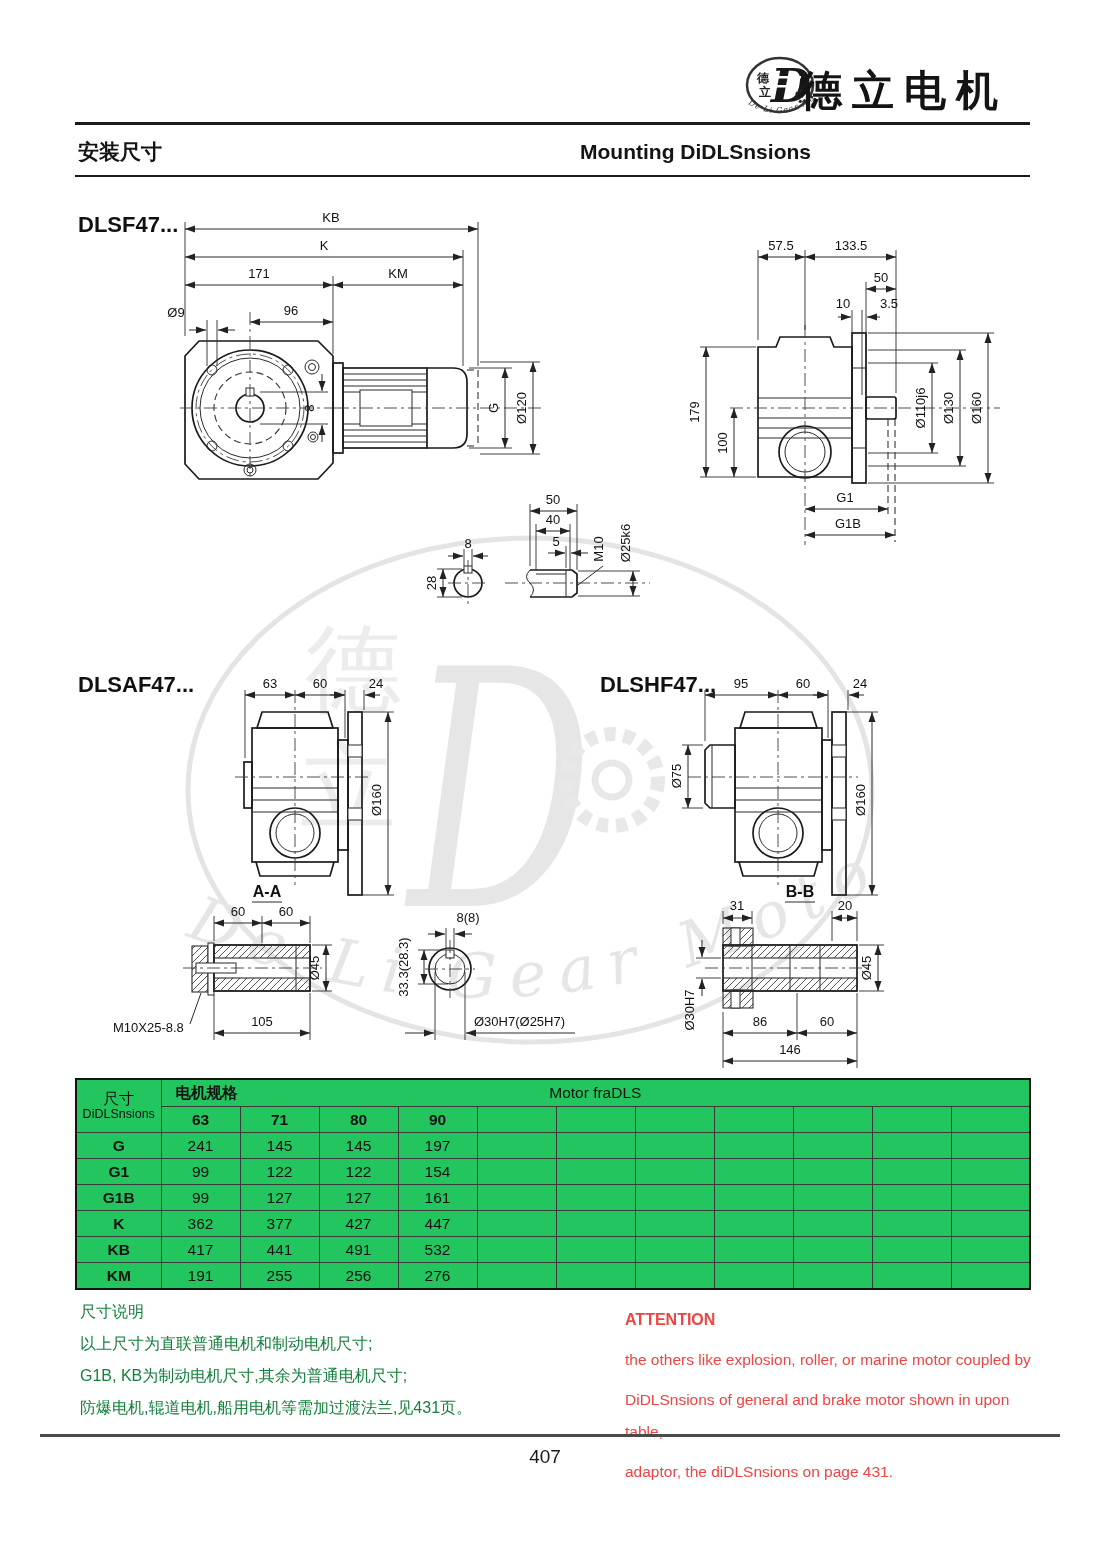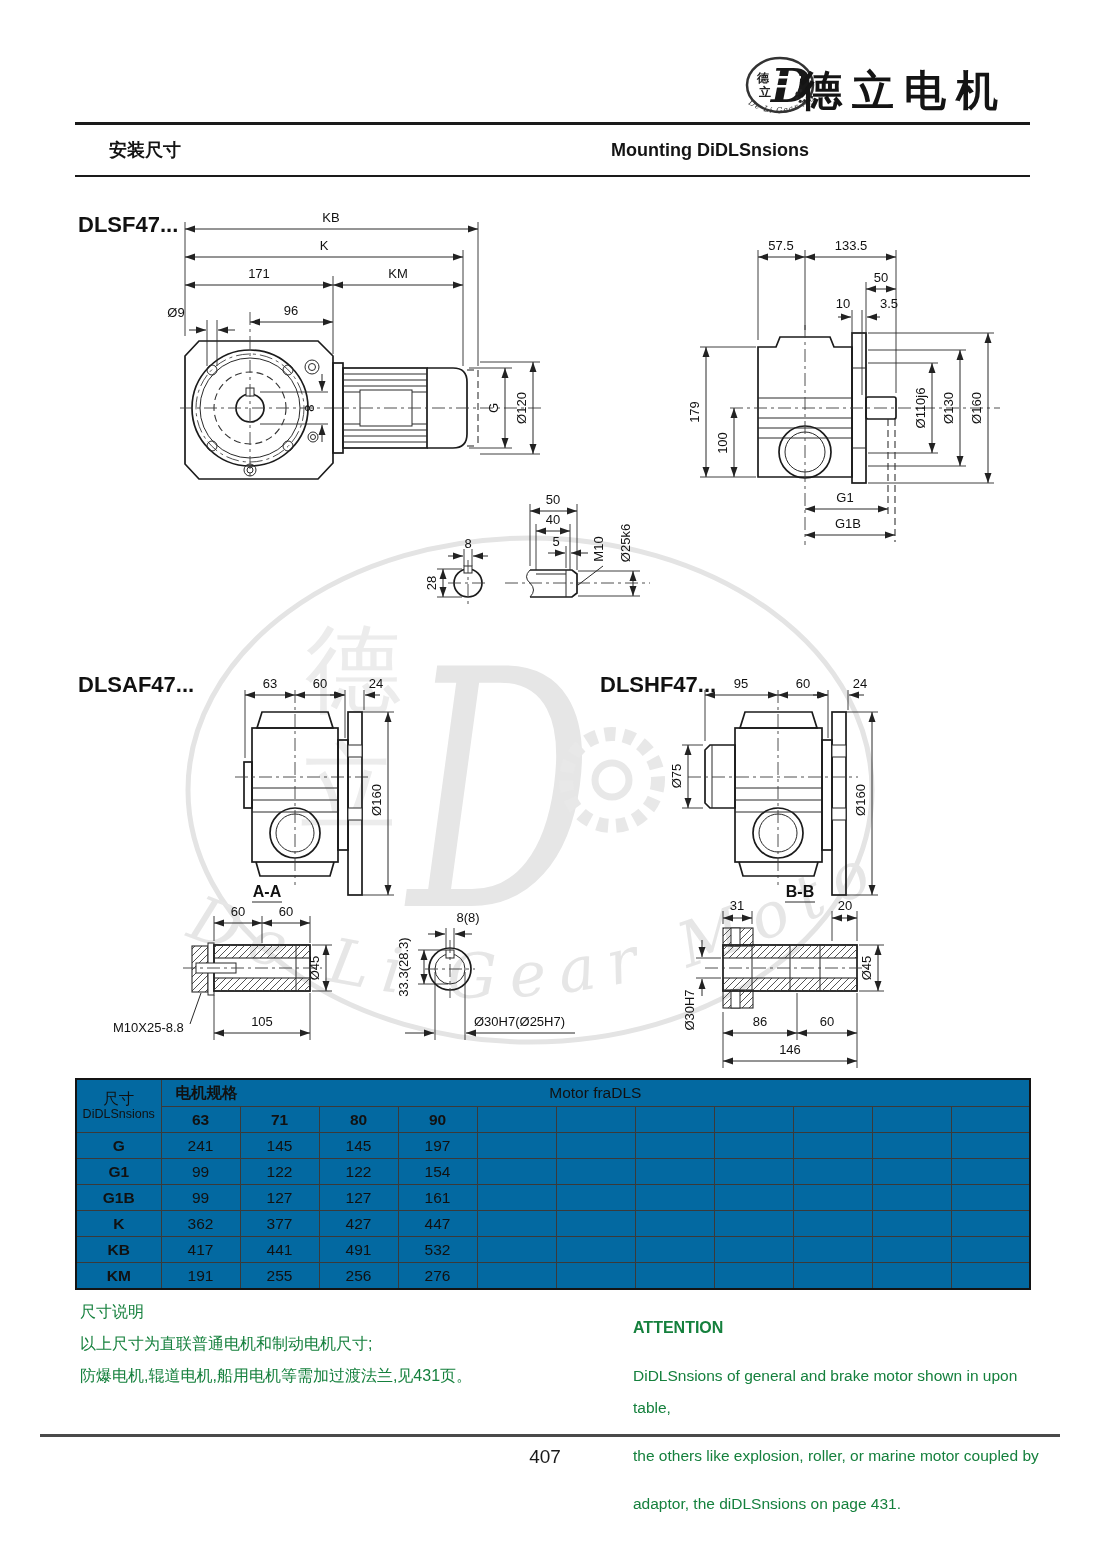--- a/index.html
+++ b/index.html
@@ -5,56 +5,56 @@
   html,body { margin:0; padding:0; background:#9b9b9b; }
   .page { position:relative; width:1100px; height:1555px; background:#ffffff; margin:0 auto;
           font-family:"Liberation Sans", sans-serif; color:#111; overflow:hidden; }
   .abs { position:absolute; }
 
   
   .brand-cn { font-family:"DejaVu Serif", serif; font-weight:bold; font-size:42px;
               letter-spacing:10px; color:#141414; white-space:nowrap; }
   .rule-thick { background:#1a1a1a; height:3px; }
   .rule-thin  { background:#1a1a1a; height:2px; }
-  .sec-title  { font-size:18px; font-weight:bold; color:#141414;margin-left:31px; }
+  .sec-title  { font-size:21px; font-weight:bold; color:#141414; }
 
   
   svg text { user-select:none; }
   .ln   { fill:none; stroke:#1b1b1b; stroke-width:1.7; }
   .thin { fill:none; stroke:#2a2a2a; stroke-width:1; }
   .cl   { fill:none; stroke:#3c3c3c; stroke-width:0.9; stroke-dasharray:13 4 3 4; }
   .hid  { fill:none; stroke:#333;    stroke-width:1.1; stroke-dasharray:7 4; }
   .dim  { fill:none; stroke:#2a2a2a; stroke-width:1; }
   .ext  { fill:none; stroke:#2a2a2a; stroke-width:0.9; }
   .wfill{ fill:#fff; stroke:#2a2a2a; stroke-width:1; }
   .hat  { fill:url(#hatch); stroke:#2a2a2a; stroke-width:1.1; }
   .dimtxt { font:13px "Liberation Sans", sans-serif; fill:#111; text-anchor:middle; }
   .ta-s   { text-anchor:start; }
   .dtitle { font:bold 22px "Liberation Sans", sans-serif; fill:#111; }
   .stitle { font:bold 16px "Liberation Sans", sans-serif; fill:#111; text-anchor:middle; }
   .wm-t   { font-family:"DejaVu Serif", serif; font-style:italic; fill:#e6e6e6; }
 
   
-  table.dims { border-collapse:collapse; table-layout:fixed; width:953px; background:#0369a1; }
+  table.dims { border-collapse:collapse; table-layout:fixed; width:953px; background:#22c55e; }
   table.dims td { border:1px solid #3a3a3a; text-align:center; font-size:15.5px; padding:0;
                   overflow:hidden; white-space:nowrap; }
   table.dims { border:2px solid #141414; }
   td.h2 { font-weight:bold; height:25px; }
   td.lab { font-weight:bold; }
   td.val { height:25px; }
   .dimcell { line-height:1.05; padding:2px 0; }
   .dimcell .cn { font-size:15.5px; }
   .dimcell .en { font-size:12.5px; }
   .spechead { position:relative; height:26px; line-height:26px; }
   .spechead .cn { position:absolute; left:14px; font-weight:bold; font-size:15.5px; }
   .spechead .en { position:absolute; left:50%; transform:translateX(-50%); font-size:15.5px; }
 
   
   .notes p { margin:0; line-height:32px; font-size:16px; color:#15803d; }
-  .attn p  { margin:16px; line-height:32px; font-size:15.5px; color:#15803d; }
+  .attn p  { margin:8px; line-height:32px; font-size:15.5px; color:#ef4444; }
   .attn .t { font-weight:bold; font-size:16px; }
 
   .footer-line { background:#4a4a4a; height:3px; }
   .pagenum { font-size:19px; color:#1a1a1a; text-align:center; }
 </style>
 </head>
 <body>
 
 <div class="page">
 
@@ -586,25 +586,26 @@
           <td class="val"></td>
           <td class="val"></td>
           <td class="val"></td>
     </tr>
     </tbody>
   </table>
 
   <div class="abs notes" style="left:80px; top:1296px; width:500px;">
     <p>尺寸说明</p>
     <p>以上尺寸为直联普通电机和制动电机尺寸;</p>
+    <p>G1B, KB为制动电机尺寸,其余为普通电机尺寸;</p>
     <p>防爆电机,辊道电机,船用电机等需加过渡法兰,见431页。</p>
   </div>
   <div class="abs attn" style="left:617px; top:1296px; width:440px;">
     <p class="t">ATTENTION</p>
+    <p>the others like explosion, roller, or marine motor coupled by</p>
     <p>DiDLSnsions of general and brake motor shown in upon table,</p>
-    <p>the others like explosion, roller, or marine motor coupled by</p>
     <p>adaptor, the diDLSnsions on page 431.</p>
   </div>
 
   <div class="abs footer-line" style="left:40px; top:1434px; width:1020px;"></div>
   <div class="abs pagenum" style="left:495px; top:1446px; width:100px;">407</div>
 
 </div>
 
 </body></html>

